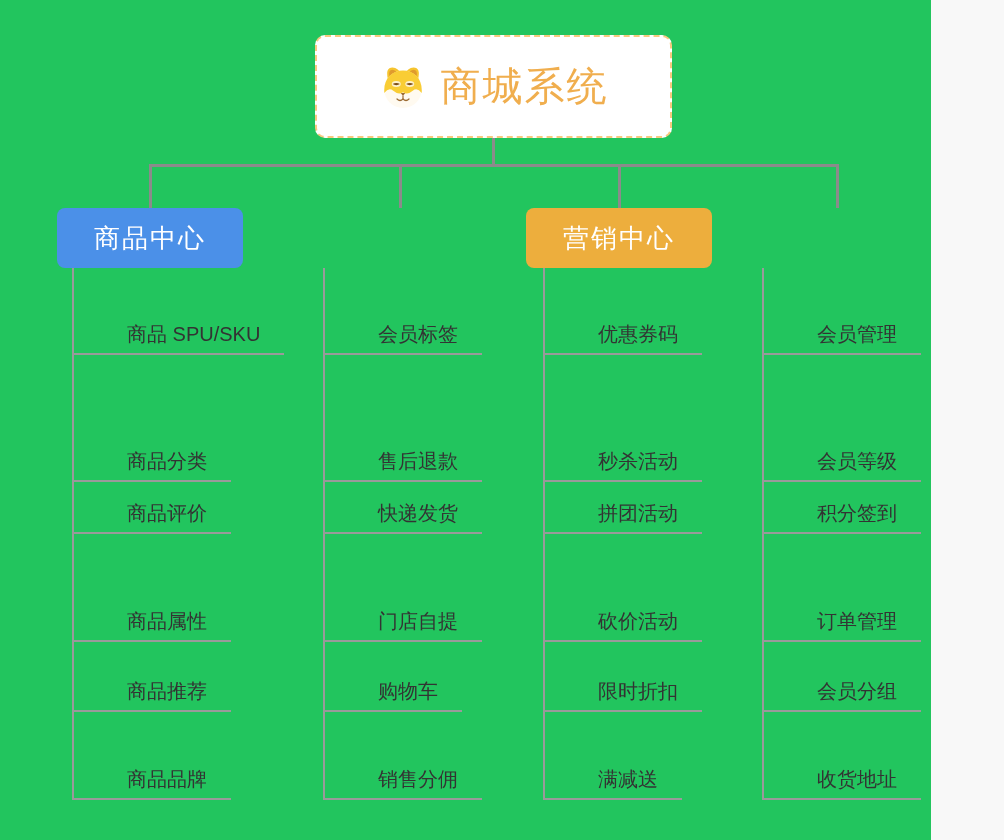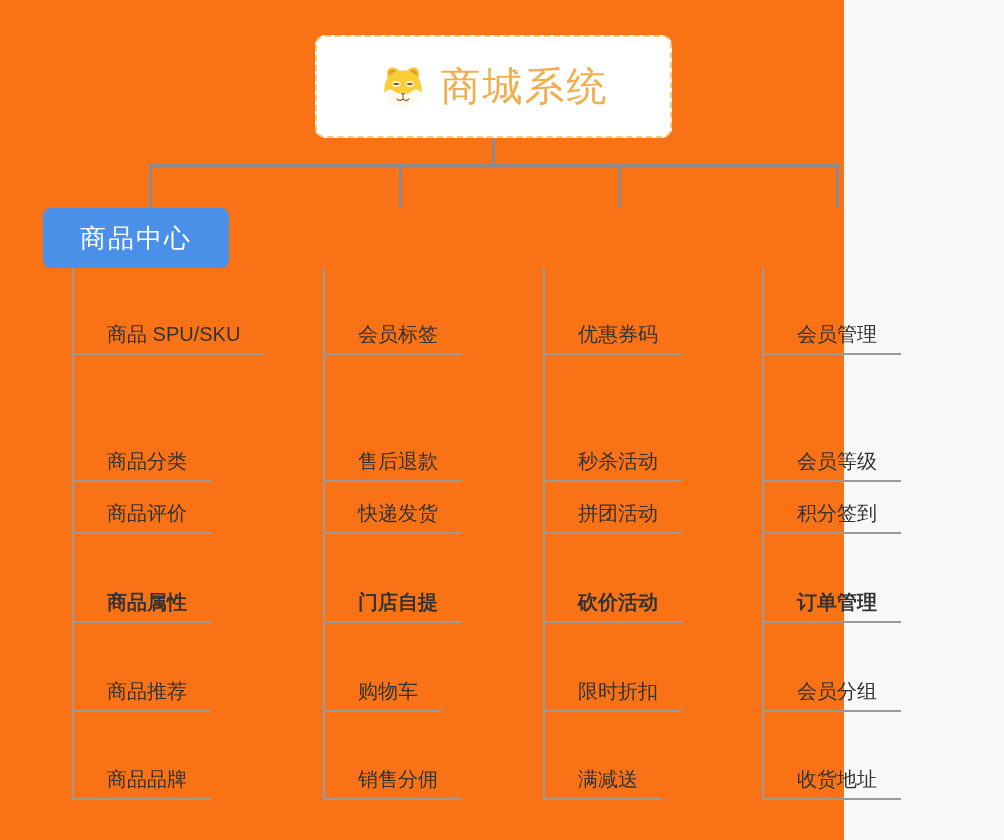--- a/index.html
+++ b/index.html
@@ -2,21 +2,21 @@
 <html><head>
 <meta charset="utf-8">
 <style>
   * { margin: 0; padding: 0; box-sizing: border-box; }
   html, body { width: 1004px; height: 840px; }
   body {
     font-family: "Liberation Sans", "DejaVu Sans", sans-serif;
     background: #f8f8f8;
     overflow: hidden;
   }
-  .stage { position: relative; width: 844px; height: 840px; background: #f97316; }
+  .stage { position: relative; width: 931px; height: 840px; background: #22c55e; }
 
   
   .root-node {
     position: absolute; left: 315px; top: 35px; width: 357px; height: 103px;
     background: #ffffff; border: 2px dashed #f8ca80; border-radius: 10px;
     display: flex; align-items: center; justify-content: center; gap: 14px;
     cursor: pointer;
   }
   .root-title { font-size: 40px; color: #f0ae4e; letter-spacing: 2px; white-space: nowrap; }
 
@@ -29,27 +29,27 @@
     border-radius: 8px; color: #ffffff; font-size: 26px; letter-spacing: 2px;
     display: flex; align-items: center; justify-content: center;
     cursor: pointer; white-space: nowrap;
   }
 
   
   .column { position: absolute; top: 268px; width: 0; }
   .trunk { position: absolute; left: 0; top: 0; width: 2px; height: 532px; background: #9a9a9a; }
   .leaf-item {
     position: absolute; left: 0; height: 36px;
-    padding: 0 24px 6px 35px;
+    padding: 0 24px 6px 55px;
     line-height: 30px; font-size: 20px; color: #333333;
     border-bottom: 2px solid #9a9a9a;
     white-space: nowrap; cursor: pointer;
   }
   .r1 { top: 51px; }  .r2 { top: 141px; margin-top: 37px; } .r3 { top: 230px; }
-  .r4 { top: 319px; font-weight: bold; } .r5 { top: 408px; text-align: right; } .r6 { top: 496px; }
+  .r4 { top: 338px; } .r5 { top: 408px; text-align: right; } .r6 { top: 496px; }
 
   .dog-icon { width: 48px; height: 48px; flex: 0 0 auto; }
 </style>
 </head>
 <body>
 
 <div class="stage">
 
   <div class="line" style="left:492px; top:138px; width:3px; height:27px;"></div>
   <div class="line" style="left:149px; top:164px; width:690px; height:3px;"></div>
@@ -76,22 +76,25 @@
       <path d="M18,28 q5,-3 10,0 q-5,3 -10,0" fill="#7a4a14"></path>
       <path d="M36,28 q5,-3 10,0 q-5,3 -10,0" fill="#7a4a14"></path>
 
       <path d="M29,40 h6 l-3,4 z" fill="#9c6b33"></path>
       <path d="M32,44 v4" stroke="#9c6b33" stroke-width="1.6" fill="none" stroke-linecap="round"></path>
       <path d="M24,48 q4,4 8,0 q4,4 8,0" stroke="#9c6b33" stroke-width="1.6" fill="none" stroke-linecap="round"></path>
     </svg>
     <span class="root-title">商城系统</span>
   </div>
 
-  <div class="branch-node" style="left: 43px; background-color: rgb(75, 144, 232);">
+  <div class="branch-node" style="left: 57px; background-color: rgb(75, 144, 232);">
       <span>商品中心</span>
+    </div>
+  <div class="branch-node" style="left: 526px; background-color: rgb(237, 174, 61);">
+      <span>营销中心</span>
     </div>
 
   <div class="column" style="left:72px;">
     <div class="trunk"></div>
     <div class="leaf-item r1">商品 SPU/SKU</div>
     <div class="leaf-item r2">商品分类</div>
     <div class="leaf-item r3">商品评价</div>
     <div class="leaf-item r4">商品属性</div>
     <div class="leaf-item r5">商品推荐</div>
     <div class="leaf-item r6">商品品牌</div>

